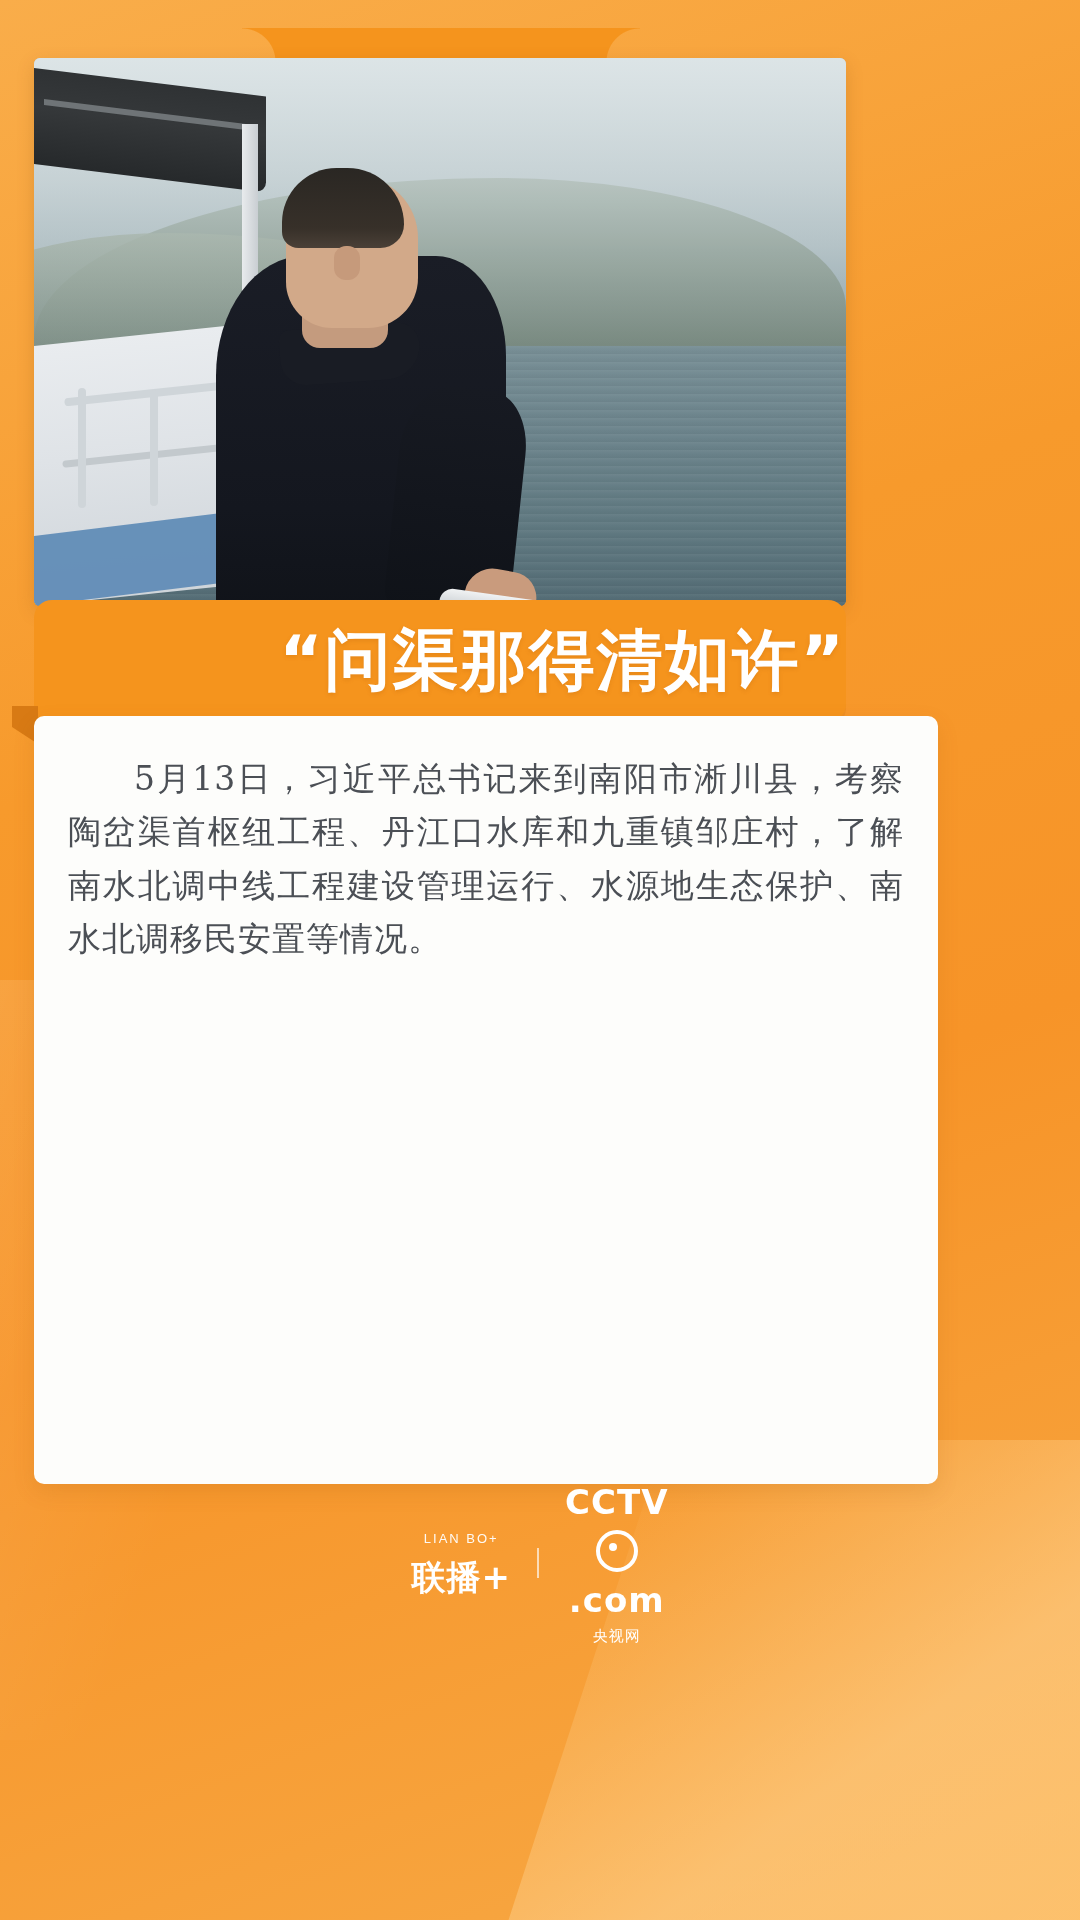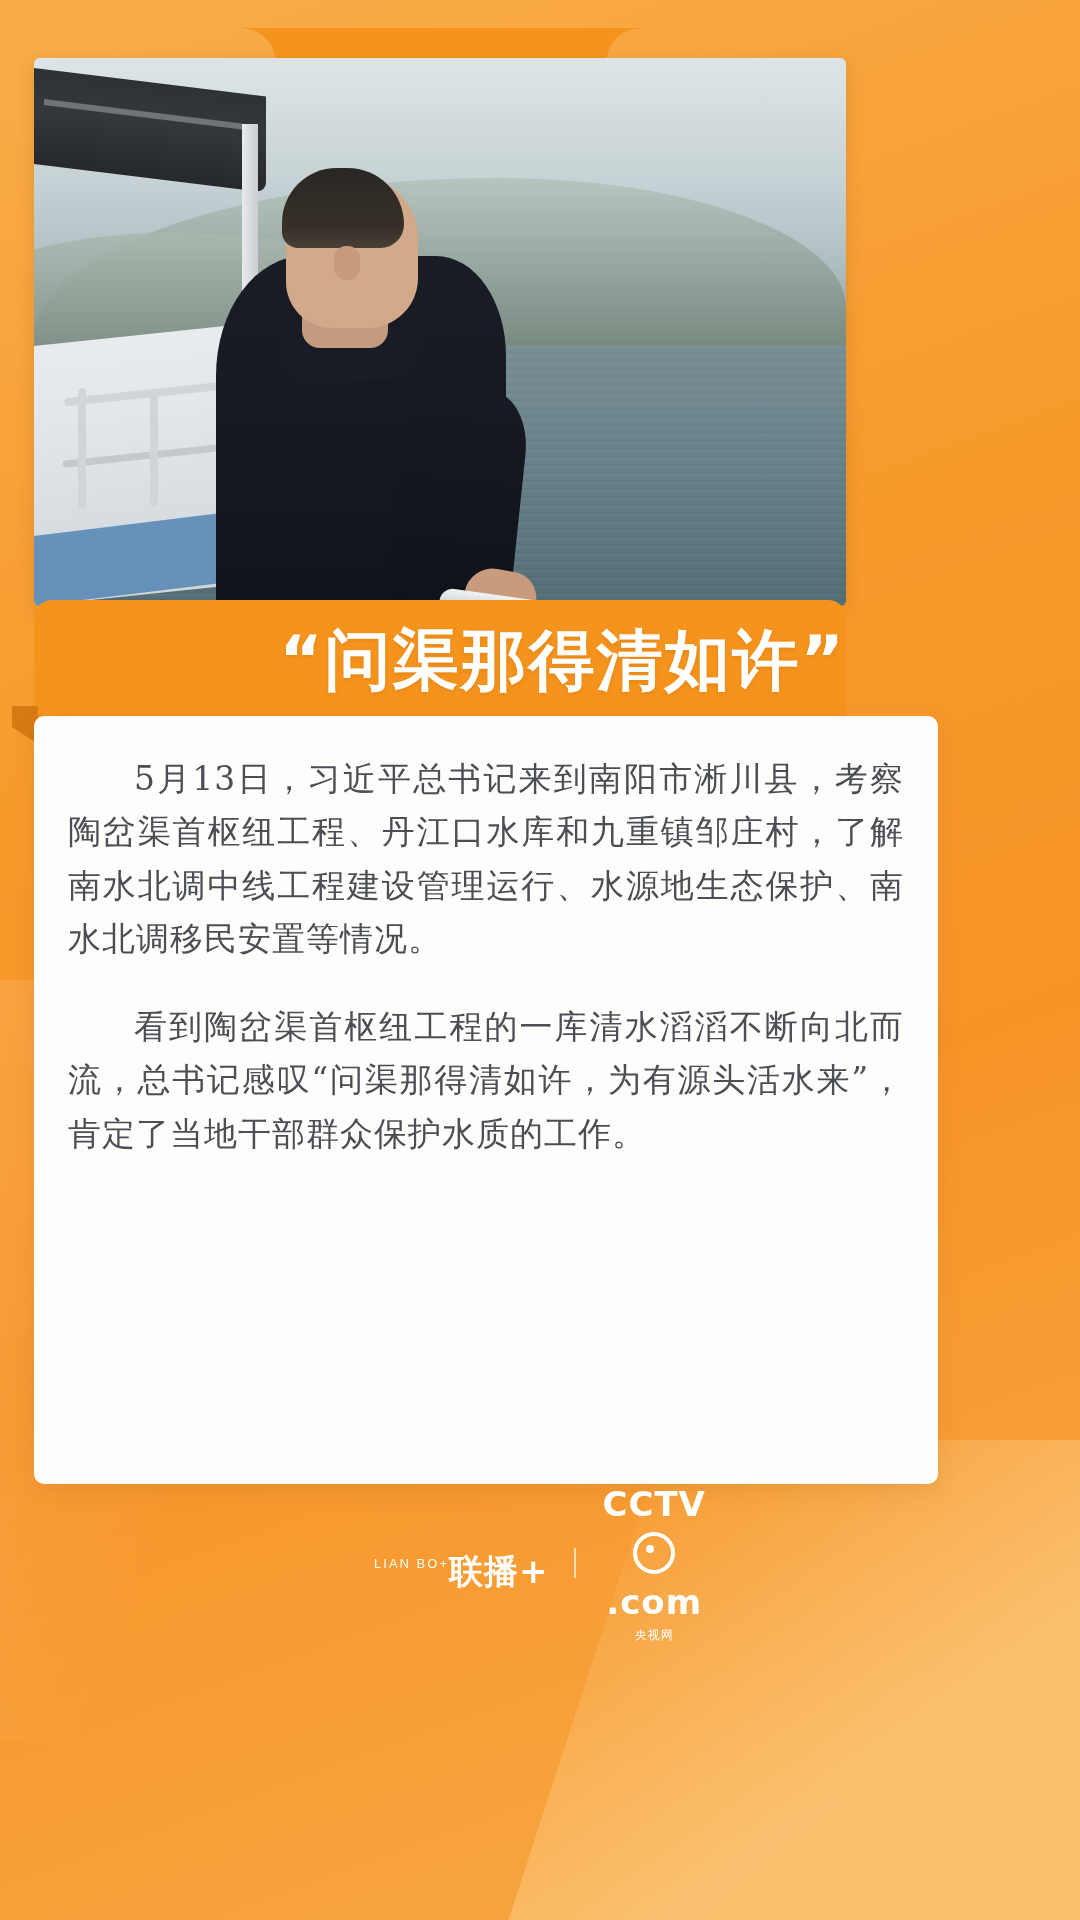--- a/index.html
+++ b/index.html
@@ -363,21 +363,21 @@
     top: 1518px;
     width: 1080px;
     height: 90px;
     display: flex;
     align-items: center;
     justify-content: center;
     gap: 26px;
   }
   .logo-lianbo {
     display: flex;
-    flex-direction: row;
+    flex-direction: column;
     align-items: center;
     color: #ffffff;
     line-height: 1;
   }
   .logo-lianbo .pinyin {
     font-size: 13px;
     letter-spacing: 2px;
     opacity: 0.95;
     font-family: "Liberation Sans", sans-serif;
   }
@@ -421,22 +421,22 @@
     width: 8px;
     height: 8px;
     border-radius: 50%;
     background: #ffffff;
   }
   .cctv-cn {
     display: flex;
     flex-direction: column;
     color: #ffffff;
     line-height: 1.05;
-    font-family: Liberation Mono, monospace;
-    font-size: 12px;
+    font-family: Liberation Sans, sans-serif;
+    font-size: 15px;
     letter-spacing: 1px;
   }
 </style>
 </head>
 <body>
 
 <div class="poster">
 
   <div class="bg-diagonal"></div>
   <div class="bg-diagonal2"></div>
@@ -473,21 +473,20 @@
     </div>
   </div>
 
   <div class="title-banner">
     <div class="title-text">“问渠那得清如许”</div>
   </div>
   <div class="banner-fold"></div>
 
   <div class="card">
     <p class="para">5月13日，习近平总书记来到南阳市淅川县，考察陶岔渠首枢纽工程、丹江口水库和九重镇邹庄村，了解南水北调中线工程建设管理运行、水源地生态保护、南水北调移民安置等情况。</p>
-    <p class="para">看到陶岔渠首枢纽工程的一库清水滔滔不断向北而流，总书记感叹“问渠那得清如许，为有源头活水来”，肯定了当地干部群众保护水质的工作。</p>
   </div>
 
   <div class="footer">
     <div class="logo-lianbo">
       <span class="pinyin">LIAN BO+</span>
       <span class="cn">联播+</span>
     </div>
     <div class="divider-dot"></div>
     <div class="logo-cctv">
       <span class="cctv-text">CCTV</span>

